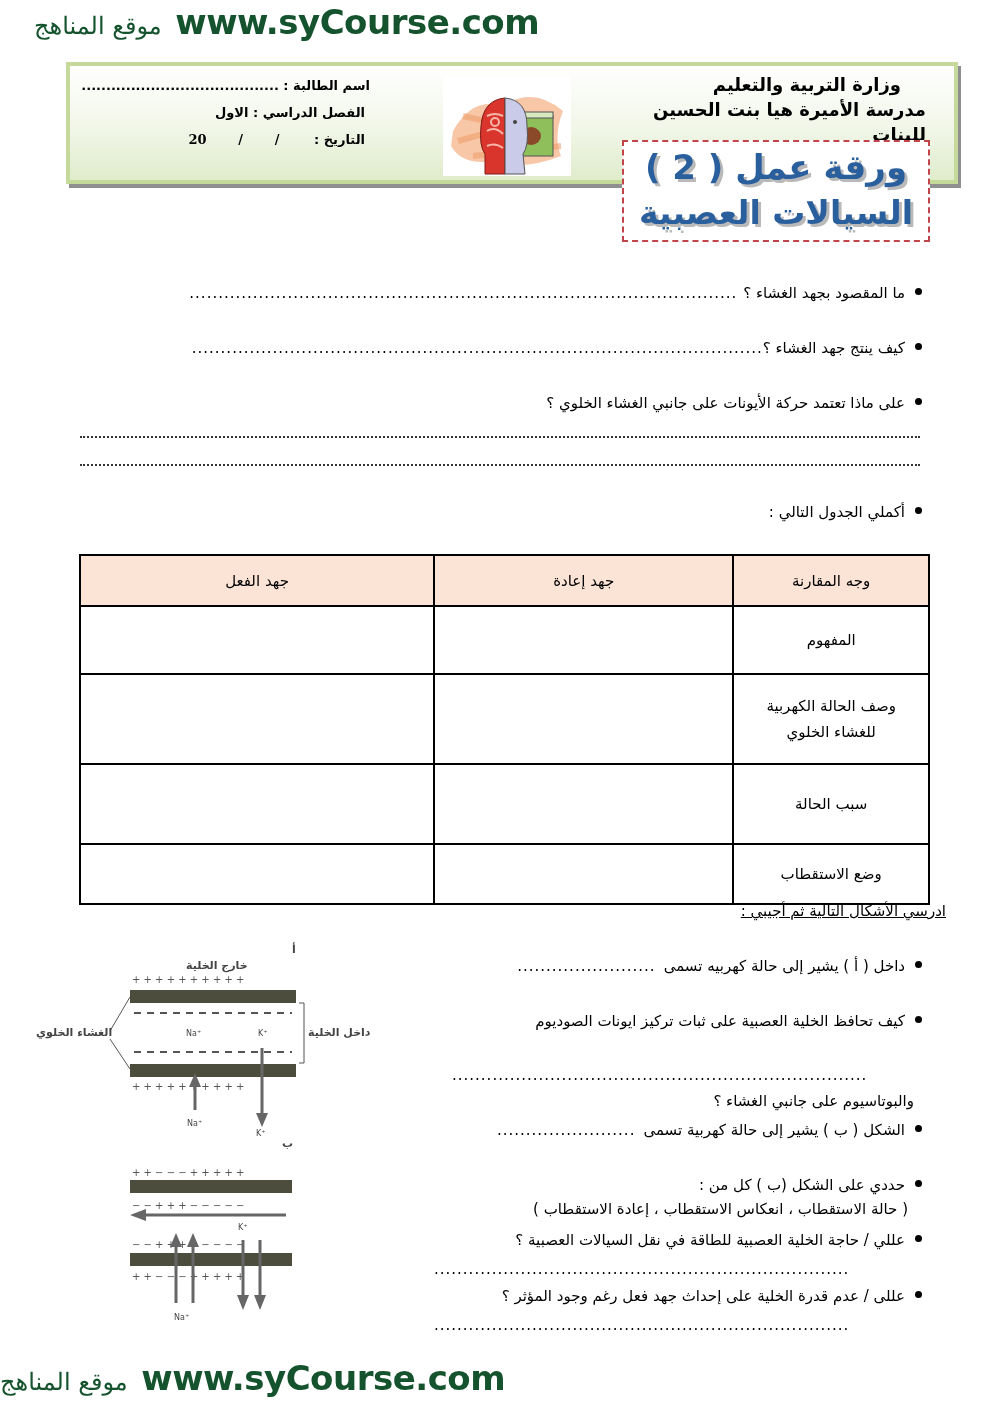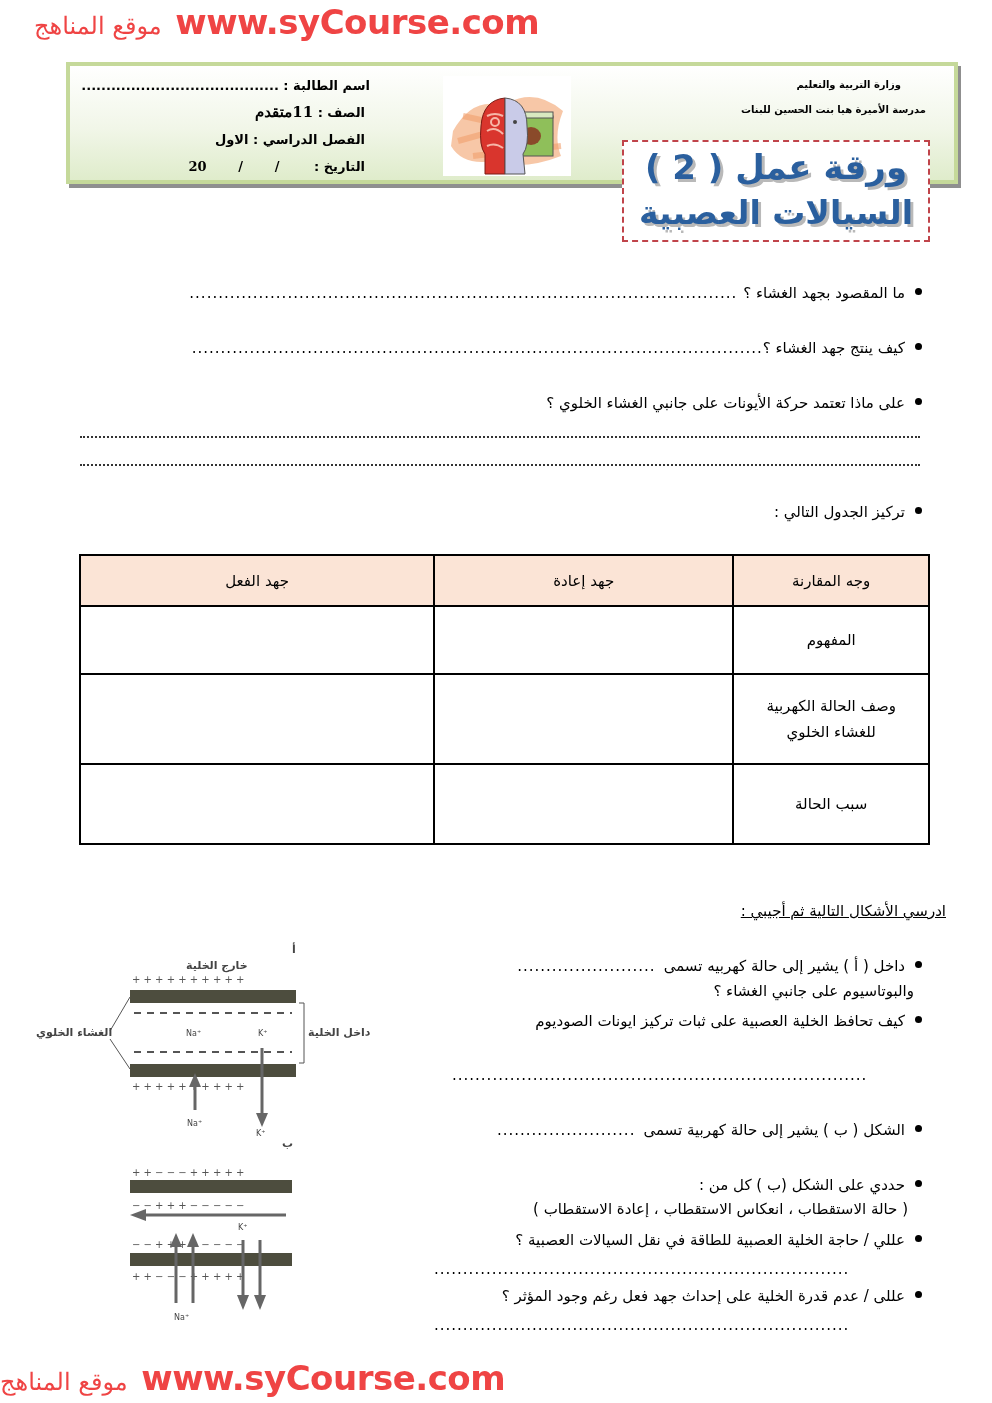--- a/index.html
+++ b/index.html
@@ -1,29 +1,29 @@
 <!DOCTYPE html>
 <html><head>
 <meta charset="utf-8">
 <style>
   html, body { margin:0; padding:0; }
   body { width:992px; height:1403px; position:relative; background:#ffffff; overflow:hidden;
          font-family:"DejaVu Sans", sans-serif; color:#000; }
   .abs { position:absolute; }
   .rtl { direction:rtl; }
-  .wm { font-family:"DejaVu Sans", sans-serif; font-weight:bold; color:#ef4444; white-space:nowrap; }
+  .wm { font-family:"DejaVu Sans", sans-serif; font-weight:bold; color:#14532d; white-space:nowrap; }
   .wm .site { font-size:34px; letter-spacing:-0.5px; }
   .wm .ar { font-size:24px; font-family:"DejaVu Serif", serif; font-weight:normal; margin-right:8px; }
 
   .header { left:66px; top:62px; width:892px; height:122px;
             background:linear-gradient(to bottom, #ffffff 0%, #f1f6e8 55%, #dfeccb 100%);
             border:4px solid #c5d99a; box-shadow:3px 4px 0 #8f8f8f; box-sizing:border-box; }
   .hdr-left { left:80px; top:72px; width:290px; font-size:13px; font-weight:bold; line-height:27px; }
   .hdr-left div { white-space:nowrap; }
-  .hdr-right { right:66px; top:72px; width:330px; font-size:10px; font-weight:bold; line-height:25px; text-align:right; }
+  .hdr-right { right:66px; top:72px; width:330px; font-size:18px; font-weight:bold; line-height:25px; text-align:right; }
   .hdr-img { left:443px; top:76px; width:128px; height:100px; background:#fff; }
 
   .title-box { left:622px; top:140px; width:308px; height:102px; background:#fff;
                border:2px dashed #c0444a; box-sizing:border-box; text-align:center; direction:rtl; }
   .title-box .t1, .title-box .t2 { font-family:"DejaVu Sans", sans-serif; font-weight:bold; color:#2a5f9e;
                text-shadow:3px 3px 0 #b9b9b9; line-height:46px; }
   .title-box .t1 { font-size:34px; margin-top:2px; }
   .title-box .t2 { font-size:33px; }
 
   .q { right:70px; font-size:15px; direction:rtl; white-space:nowrap; display:flex; align-items:baseline; }
@@ -46,24 +46,20 @@
   <span class="ar">موقع المناهج</span>
   <span class="site">www.syCourse.com</span>
 </div>
 
 <div class="abs header"></div>
 
 <div class="abs hdr-left rtl">
   <div style="text-align:right;">
     <span>اسم الطالبة :</span>
     <span>........................................</span>
-  </div>
-  <div style="padding-right:5px;">
-    <span>الصف :</span>
-    <span style="font-family:'DejaVu Serif',serif; font-size:15px;">11متقدم</span>
   </div>
   <div style="padding-right:5px;">
     <span>الفصل الدراسي :</span>
     <span>الاول</span>
   </div>
   <div style="padding-right:5px;">
     <span>التاريخ :</span>
     <span style="white-space:pre; font-family:'DejaVu Serif',serif; margin-right:30px;">/       /       20</span>
   </div>
 </div>
@@ -107,21 +103,21 @@
 
 <div class="abs q" style="top:394px;">
   <span class="bullet"></span>
   <span>على ماذا تعتمد حركة الأيونات على جانبي الغشاء الخلوي ؟</span>
 </div>
 <div class="abs dotline" style="top:436px;"></div>
 <div class="abs dotline" style="top:464px;"></div>
 
 <div class="abs q" style="top:503px;">
   <span class="bullet"></span>
-  <span>تركيز الجدول التالي :</span>
+  <span>أكملي الجدول التالي :</span>
 </div>
 
 <table class="cmp">
   <colgroup>
     <col style="width:196px">
       <col style="width:300px">
       <col style="width:355px">
   </colgroup>
   <tbody>
       <tr>
@@ -137,36 +133,41 @@
   <tr style="height:90px;">
     <td style="line-height:26px; padding:0 12px;">وصف الحالة الكهربية للغشاء الخلوي</td>
     <td></td>
     <td></td>
   </tr>
   <tr style="height:80px;">
     <td>سبب الحالة</td>
     <td></td>
     <td></td>
   </tr>
+  <tr style="height:60px;">
+    <td>وضع الاستقطاب</td>
+    <td></td>
+    <td></td>
+  </tr>
 </tbody>
   </table>
 
 <div class="abs rtl under" style="right:46px; top:902px; font-size:15px;">ادرسي الأشكال التالية ثم أجيبي :</div>
 
 <div class="abs q" style="top:957px;">
   <span class="bullet"></span>
   <span>داخل ( أ ) يشير إلى حالة كهربيه تسمى</span>
   <span class="dots" style="margin-right:8px;">........................</span>
 </div>
 
 <div class="abs q" style="top:1012px;">
   <span class="bullet"></span>
   <span>كيف تحافظ الخلية العصبية على ثبات تركيز ايونات الصوديوم</span>
 </div>
-<div class="abs rtl" style="right:78px; top:982px; font-size:15px;">والبوتاسيوم على جانبي الغشاء ؟</div>
+<div class="abs rtl" style="right:78px; top:1092px; font-size:15px;">والبوتاسيوم على جانبي الغشاء ؟</div>
 <div class="abs dots" style="left:452px; top:1066px; font-size:15px;">........................................................................</div>
 
 <div class="abs q" style="top:1121px;">
   <span class="bullet"></span>
   <span>الشكل ( ب ) يشير إلى حالة كهربية تسمى</span>
   <span class="dots" style="margin-right:8px;">........................</span>
 </div>
 
 <div class="abs q" style="top:1176px;">
   <span class="bullet"></span>

